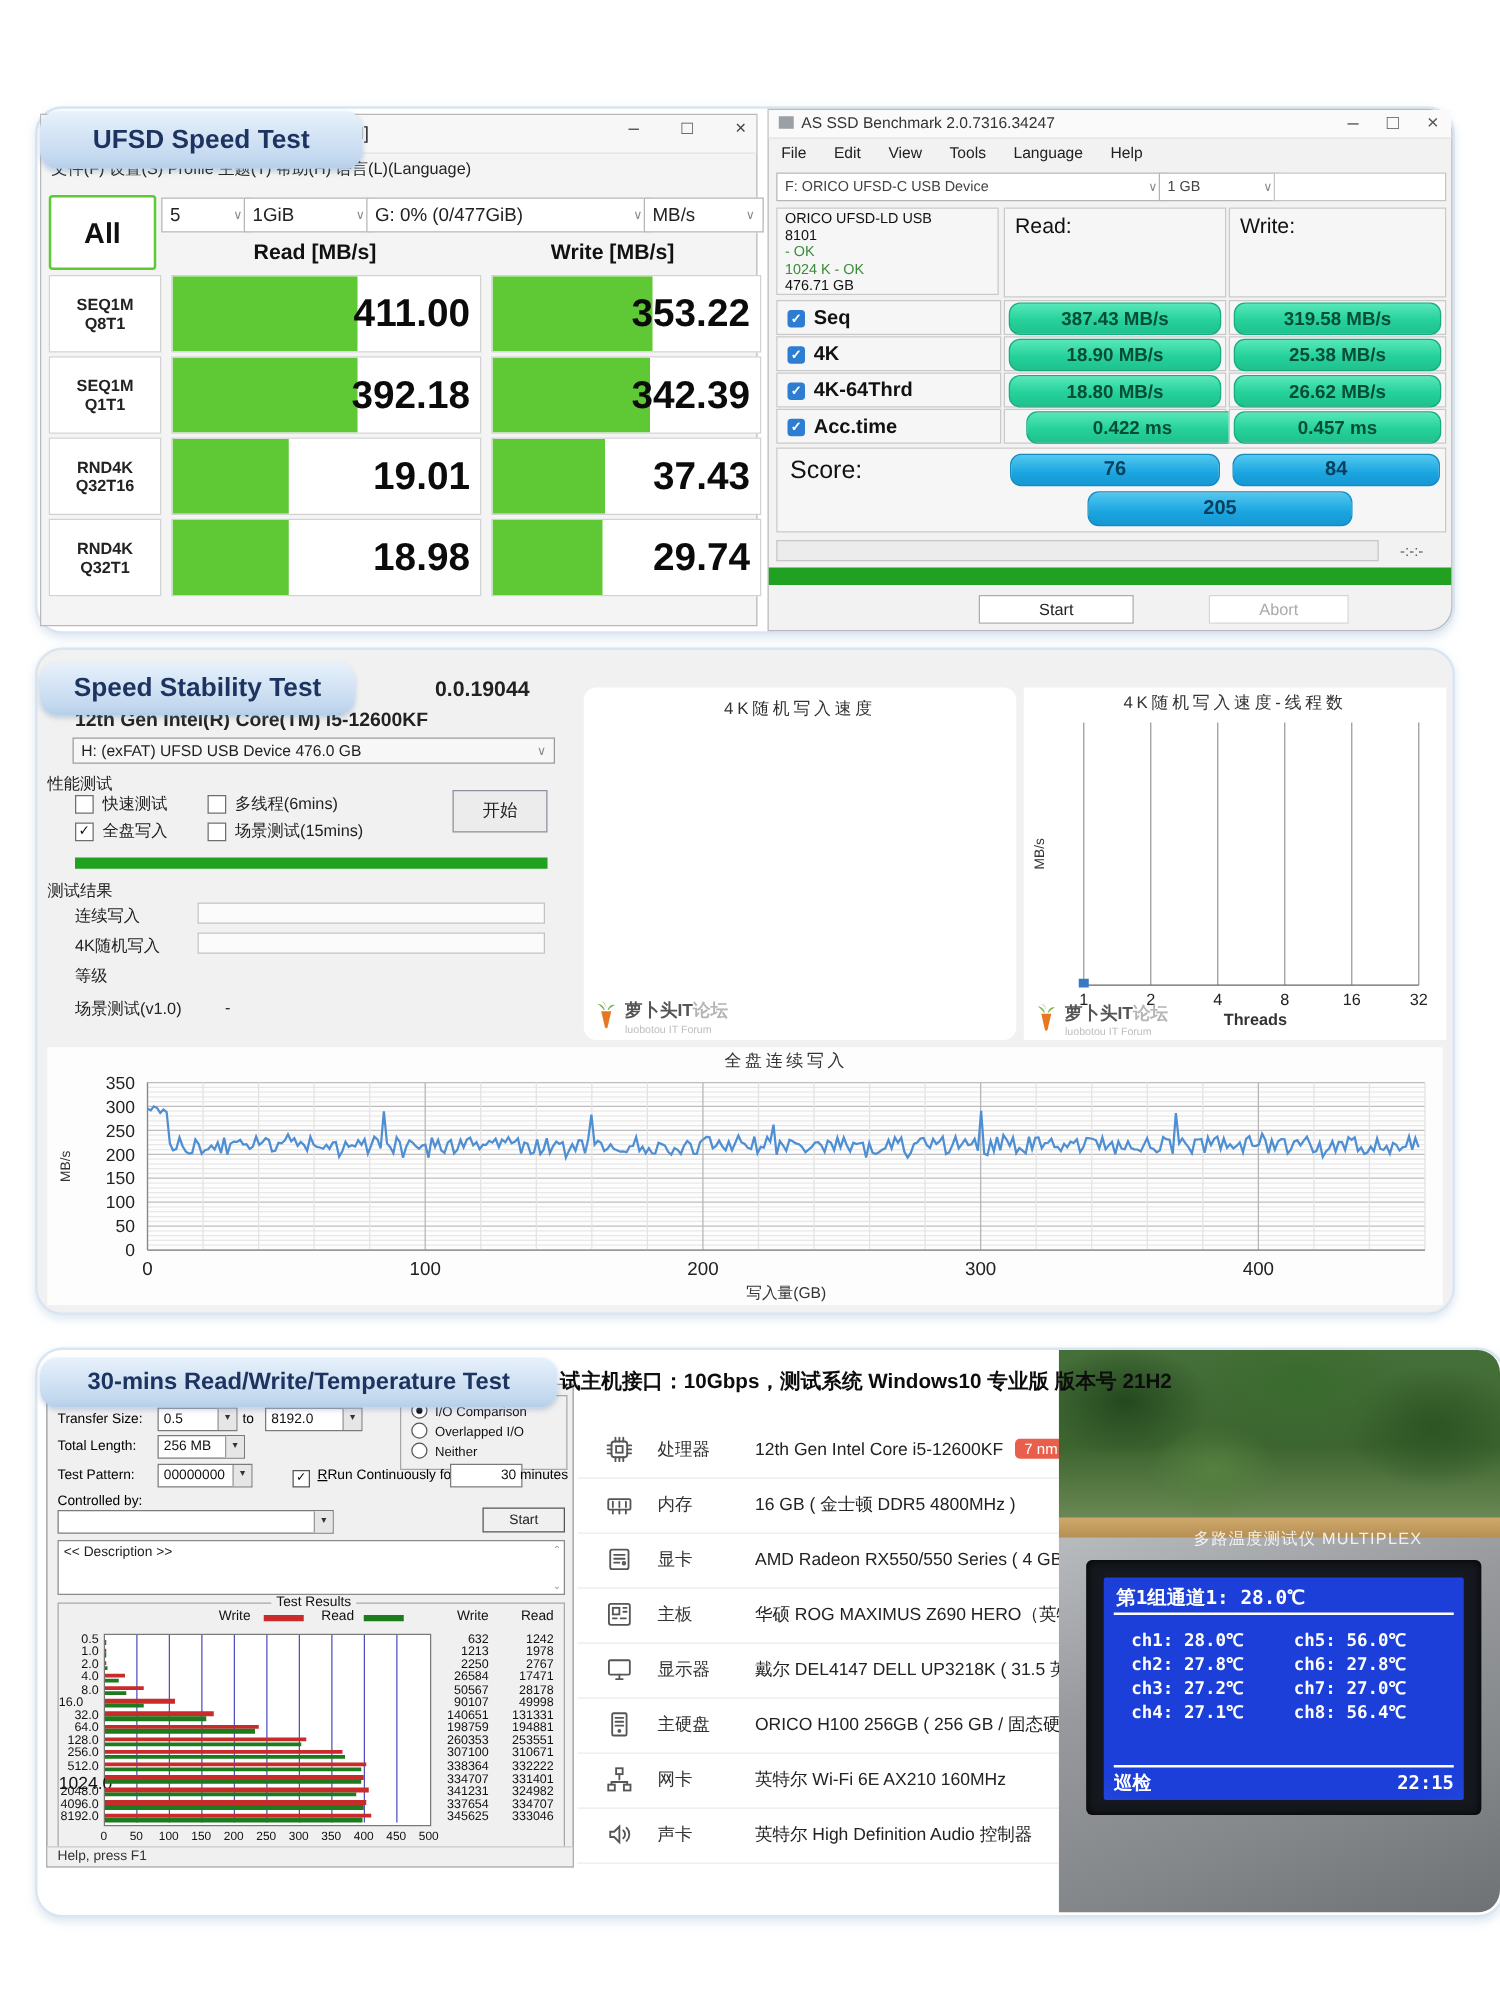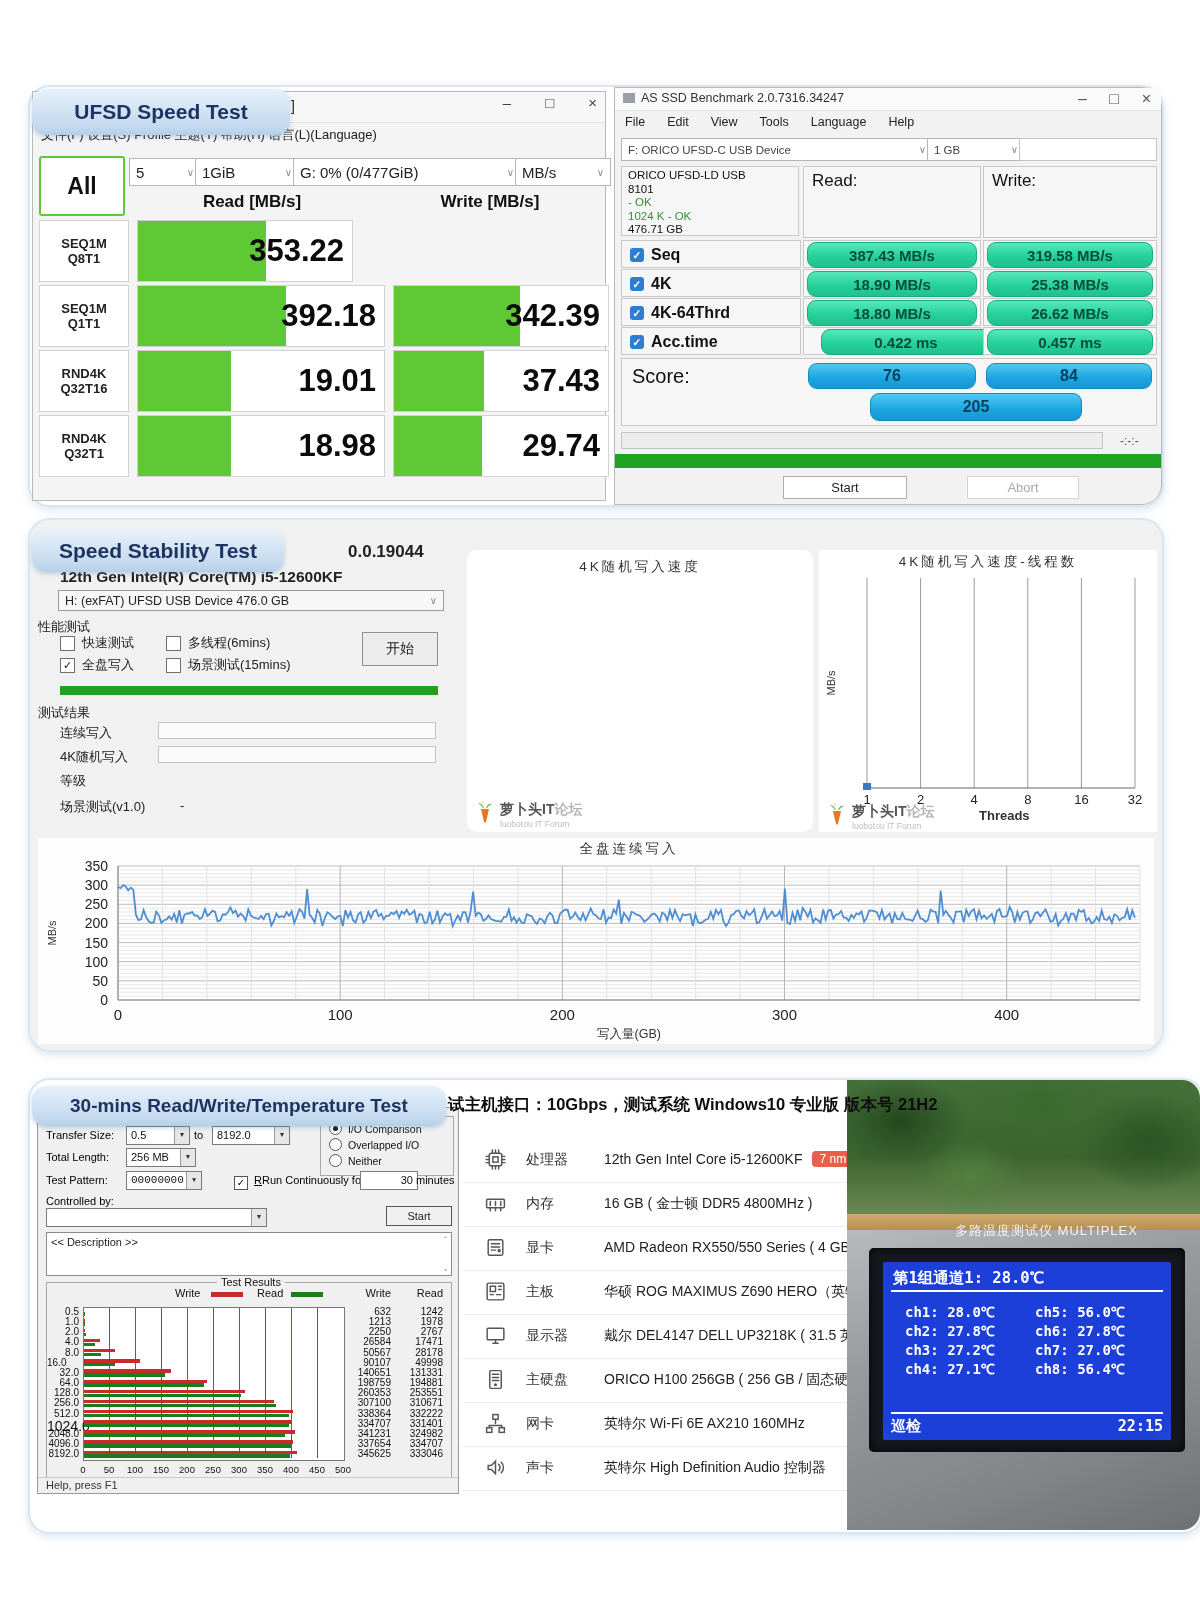--- a/index.html
+++ b/index.html
@@ -139,20 +139,24 @@
       </div>
       <div class="cdm-head" style="left:96px;top:100px;width:246px;text-align:center;">Read [MB/s]</div>
       <div class="cdm-head" style="left:350px;top:100px;width:214px;text-align:center;">Write [MB/s]</div>
 
       <div class="abs" style="left:6px;top:128px;" id="cdm-rows">
           <div class="cdm-row">
             <div class="cdm-label">
               <div>SEQ1M</div>
               <div>Q8T1</div>
             </div>
+            <div class="cdm-cell read">
+              <div class="cdm-fill" style="width: 60%;"></div>
+              <div class="cdm-val">411.00</div>
+            </div>
             <div class="cdm-cell write">
               <div class="cdm-fill" style="width: 60%;"></div>
               <div class="cdm-val">353.22</div>
             </div>
           </div>
           <div class="cdm-row">
             <div class="cdm-label">
               <div>SEQ1M</div>
               <div>Q1T1</div>
             </div>
@@ -500,21 +504,21 @@
       <div class="a-group" style="left:282px;top:8px;width:132px;height:58px;background:#f0f0f0;" id="atto-radios">
           <div style="position: absolute; left: 8px; top: 5px; font-size: 10.5px;"><span class="radio sel"></span><span>I/O Comparison</span></div>
           <div style="position: absolute; left: 8px; top: 21px; font-size: 10.5px;"><span class="radio"></span><span>Overlapped I/O</span></div>
           <div style="position: absolute; left: 8px; top: 37px; font-size: 10.5px;"><span class="radio"></span><span>Neither</span></div>
         </div>
 
       <span class="a-lab" style="left:8px;top:43px;">Total Length:</span>
       <span class="a-sel" style="left:88px;top:40px;width:64px;"><span>256 MB</span><span class="a-dd">▼</span></span>
 
       <span class="a-lab" style="left:8px;top:66px;">Test Pattern:</span>
-      <span class="a-sel" style="left:88px;top:63px;width:70px;font-family:Liberation Mono, monospace;"><span>00000000</span><span class="a-dd">▼</span></span>
+      <span class="a-sel" style="left:88px;top:63px;width:70px;"><span>00000000</span><span class="a-dd">▼</span></span>
       <span class="a-lab" style="left:196px;top:66px;"><span class="a-check">✓</span><u>R</u><span>Run Continuously for:</span></span>
       <span class="a-sel" style="left:322px;top:63px;width:48px;text-align:right;padding-right:4px;"><span>30</span></span>
       <span class="a-lab" style="left:378px;top:66px;">minutes</span>
 
       <span class="a-lab" style="left:8px;top:87px;">Controlled by:</span>
       <span class="a-sel" style="left:8px;top:100px;width:215px;">
           <span class="a-dd">▼</span>
         </span>
       <div class="btn" style="left:348px;top:98px;width:64px;height:18px;background:#f0f0f0;border:1px solid #555;font-size:11px;">
           <span>Start</span>

